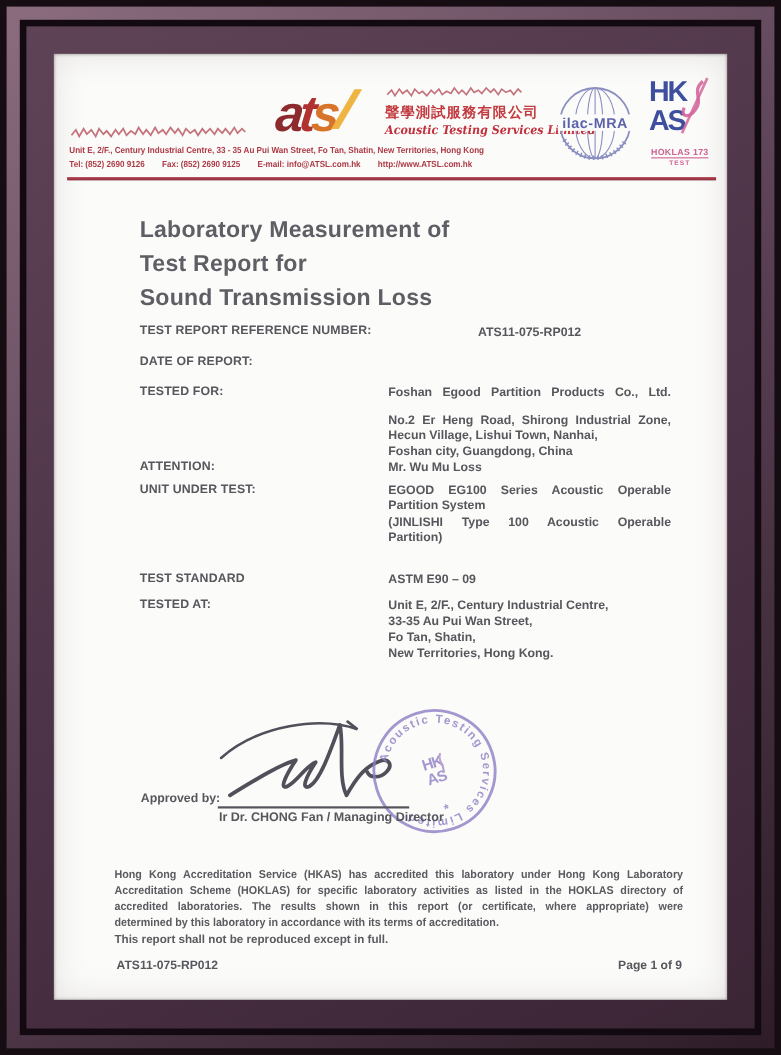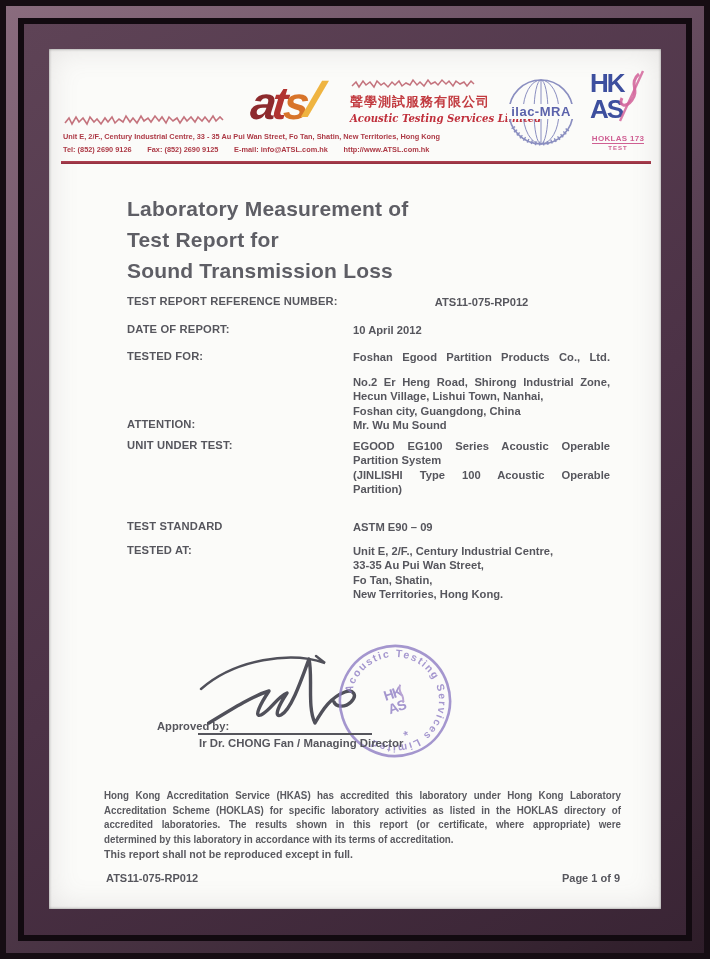--- a/index.html
+++ b/index.html
@@ -50,21 +50,21 @@
   
   .title{left:78px;top:144px;font-size:21px;font-weight:700;color:#5e5e65;
          line-height:31px;letter-spacing:.2px;}
   
   .lbl{left:78px;font-size:11.2px;font-weight:700;color:#56565d;letter-spacing:.15px;white-space:nowrap;}
   .val{left:304px;width:257px;font-size:11.2px;font-weight:700;color:#56565d;line-height:14.4px;}
   .jl{text-align:justify;text-align-last:justify;}
   .y-ref{top:246px;text-align:center;}  .y-date{top:274px;} .y-tf{top:301px;} .y-tfa{top:326px;}
   .y-att{top:369px;}  .y-uut{top:390px;}  .y-std{top:471px;} .y-tat{top:495px;}
   
-  .approved{left:79px;top:671px;font-size:11.2px;font-weight:700;color:#56565d;margin-left:29px;}
+  .approved{left:79px;top:671px;font-size:11.2px;font-weight:700;color:#56565d;}
   .sig{left:146px;top:598px;}
   .stamp{left:286px;top:592px;opacity:.8;}
   .sigline{left:149px;top:684px;width:174px;border-top:2px solid #55555c;}
   .approver{left:150px;top:688px;font-size:11.4px;font-weight:700;color:#56565d;white-space:nowrap;}
   .creds{left:150px;top:702px;font-size:11.2px;font-weight:700;color:#56565d;line-height:13.5px;}
   
   .accr{left:55px;top:740px;width:550px;transform:scaleX(.94);transform-origin:left;
         font-size:10.4px;font-weight:700;color:#5a5a60;line-height:14.6px;}
   .repro{left:55px;top:799px;font-size:10.6px;font-weight:700;color:#5a5a60;}
   .refline{left:57px;top:823px;width:514px;display:flex;justify-content:space-between;
@@ -125,32 +125,31 @@
   <div class="abs title">
     <div>Laboratory Measurement of</div>
     <div>Test Report for</div>
     <div>Sound Transmission Loss</div>
   </div>
 
   <div class="abs lbl y-ref">TEST REPORT REFERENCE NUMBER:</div>
   <div class="abs val y-ref">ATS11-075-RP012</div>
 
   <div class="abs lbl y-date">DATE OF REPORT:</div>
-  <div class="abs val y-date">10 April 2012</div>
 
   <div class="abs lbl y-tf">TESTED FOR:</div>
   <div class="abs val y-tf jl">Foshan Egood Partition Products Co., Ltd.</div>
   <div class="abs val y-tfa">
     <div class="jl">No.2 Er Heng Road, Shirong Industrial Zone,</div>
     <div>Hecun Village, Lishui Town, Nanhai,</div>
     <div>Foshan city, Guangdong, China</div>
   </div>
 
   <div class="abs lbl y-att">ATTENTION:</div>
-  <div class="abs val y-att">Mr. Wu Mu Sound</div>
+  <div class="abs val y-att">Mr. Wu Mu Loss</div>
 
   <div class="abs lbl y-uut">UNIT UNDER TEST:</div>
   <div class="abs val y-uut">
     <div class="jl">EGOOD EG100 Series Acoustic Operable</div>
     <div>Partition System</div>
     <div class="jl">(JINLISHI Type 100 Acoustic Operable</div>
     <div>Partition)</div>
   </div>
 
   <div class="abs lbl y-std">TEST STANDARD</div>

